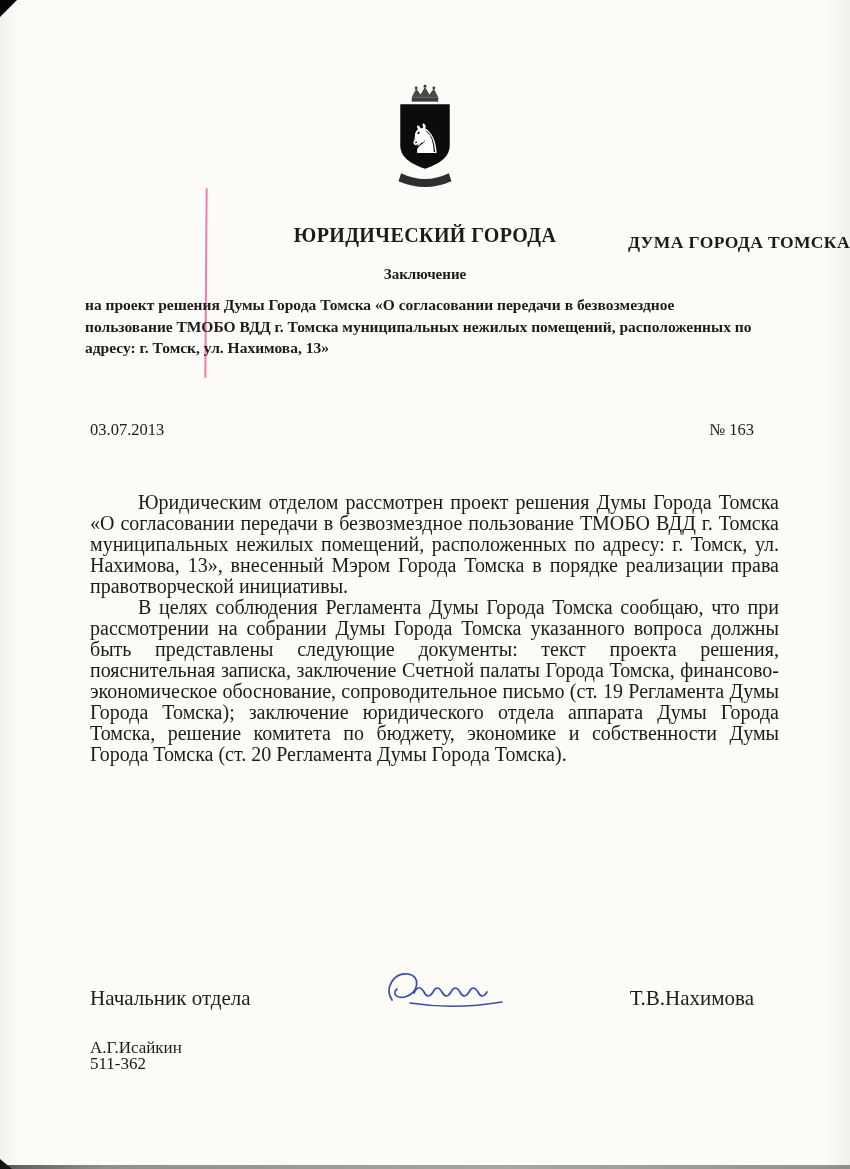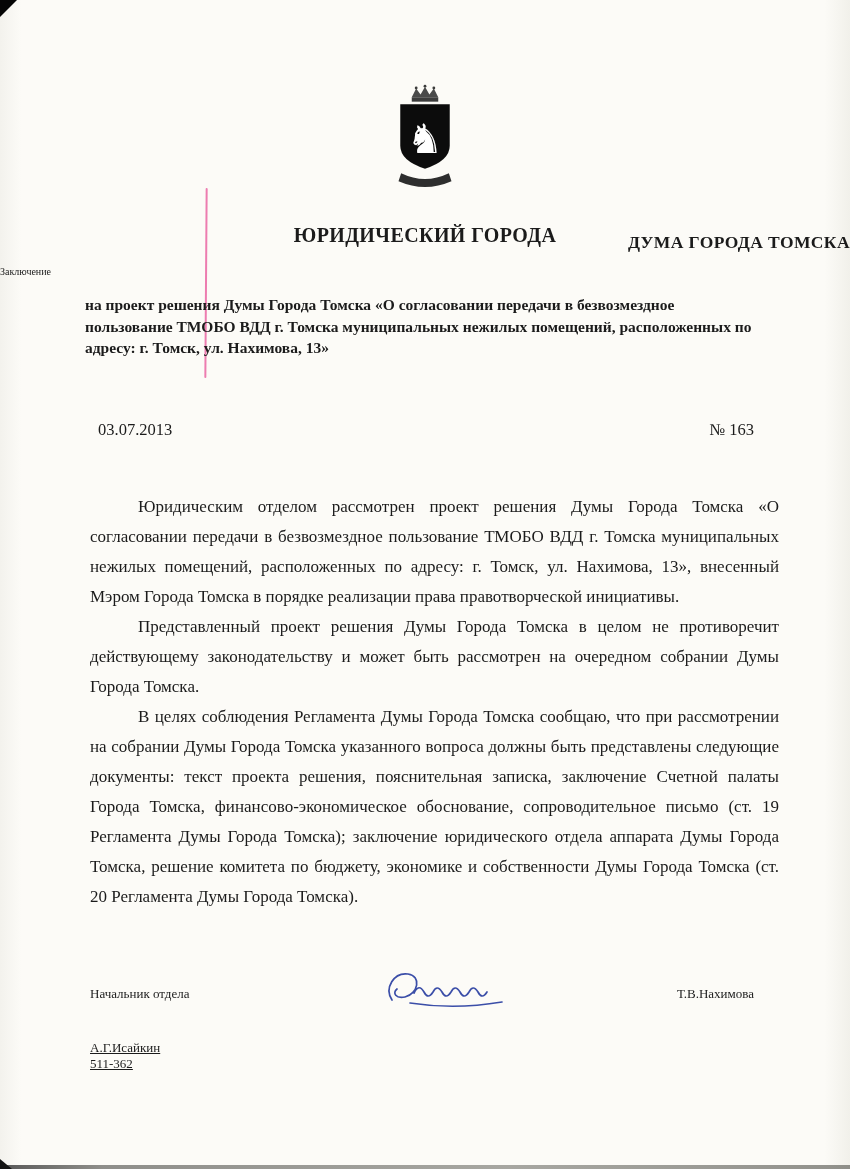--- a/index.html
+++ b/index.html
@@ -24,37 +24,37 @@
     border-bottom:10px solid #141414;border-right:12px solid transparent;}
 
   
   .emblem{position:absolute;top:84px;left:50%;transform:translateX(-50%);}
 
   
   .org-name{position:absolute;top:196px;left:0;width:100%;text-align:right;
     font-weight:bold;font-size:17.5px;letter-spacing:.4px;margin-top:36px;}
   .dept-name{position:absolute;top:224px;left:0;width:100%;text-align:center;
     font-weight:bold;font-size:20px;letter-spacing:.4px;}
-  .doc-title{position:absolute;top:266px;left:0;width:100%;text-align:left;
-    font-weight:normal;font-size:10px;}
+  .doc-title{position:absolute;top:266px;left:0;width:100%;text-align:center;
+    font-weight:bold;font-size:15px;}
   .doc-subject{position:absolute;top:294px;left:50%;transform:translateX(-50%);
     width:680px;font-weight:bold;font-size:15.5px;line-height:21.5px;}
 
-  .meta-row{position:absolute;top:420px;left:98px;right:96px;
+  .meta-row{position:absolute;top:420px;left:90px;right:96px;
     display:flex;justify-content:space-between;font-size:16.5px;}
 
   .body-text{position:absolute;top:492px;left:90px;right:71px;
-    font-size:17px;line-height:30px;text-align:justify;}
+    font-size:20px;line-height:21px;text-align:justify;}
   .body-text p{margin:0;text-indent:48px;}
 
   .sig-row{position:absolute;top:986px;left:90px;right:96px;
-    display:flex;justify-content:space-between;align-items:flex-end;font-size:13px;}
+    display:flex;justify-content:space-between;align-items:flex-end;font-size:21px;}
   .signature-svg{position:absolute;left:290px;top:-22px;}
 
-  .footer{position:absolute;top:1040px;left:90px;font-size:13px;line-height:16px;text-decoration:underline;}
+  .footer{position:absolute;top:1040px;left:90px;font-size:17px;line-height:16px;}
 </style>
 </head>
 <body>
 
 <div class="page">
 
   <div class="corner-tl"></div>
   <div class="pink-streak"></div>
   <div class="bottom-edge"></div>
   <div class="corner-bl"></div>
@@ -83,21 +83,20 @@
   <div class="doc-title">Заключение</div>
   <div class="doc-subject">на проект решения Думы Города Томска «О согласовании передачи в безвозмездное пользование ТМОБО ВДД г. Томска муниципальных нежилых помещений, расположенных по адресу: г. Томск, ул. Нахимова, 13»</div>
 
   <div class="meta-row">
     <span>03.07.2013</span>
     <span>№ 163</span>
   </div>
 
   <div class="body-text">
     <p>Юридическим отделом рассмотрен проект решения Думы Города Томска «О согласовании передачи в безвозмездное пользование ТМОБО ВДД г. Томска муниципальных нежилых помещений, расположенных по адресу: г. Томск, ул. Нахимова, 13», внесенный Мэром Города Томска в порядке реализации права правотворческой инициативы.</p>
-    <p>Представленный проект решения Думы Города Томска в целом не противоречит действующему законодательству и может быть рассмотрен на очередном собрании Думы Города Томска.</p>
     <p>В целях соблюдения Регламента Думы Города Томска сообщаю, что при рассмотрении на собрании Думы Города Томска указанного вопроса должны быть представлены следующие документы: текст проекта решения, пояснительная записка, заключение Счетной палаты Города Томска, финансово-экономическое обоснование, сопроводительное письмо (ст. 19 Регламента Думы Города Томска); заключение юридического отдела аппарата Думы Города Томска, решение комитета по бюджету, экономике и собственности Думы Города Томска (ст. 20 Регламента Думы Города Томска).</p>
   </div>
 
   <div class="sig-row">
     <span>Начальник отдела</span>
     <svg class="signature-svg" width="170" height="50" viewBox="0 0 170 50">
       <path d="M12 36 C4 24 14 8 28 10 C42 12 38 30 25 33 C16 35 12 29 17 25
                M34 29 q5 -10 10 -1 q4 8 9 0 q4 -8 9 0 q4 8 9 0 q4 -8 9 0 q4 8 9 0 q4 -8 9 0 q4 8 9 0
                M30 39 q45 7 92 -1" stroke="#3b4ea8" stroke-width="1.7" fill="none" stroke-linecap="round"></path>
     </svg>

